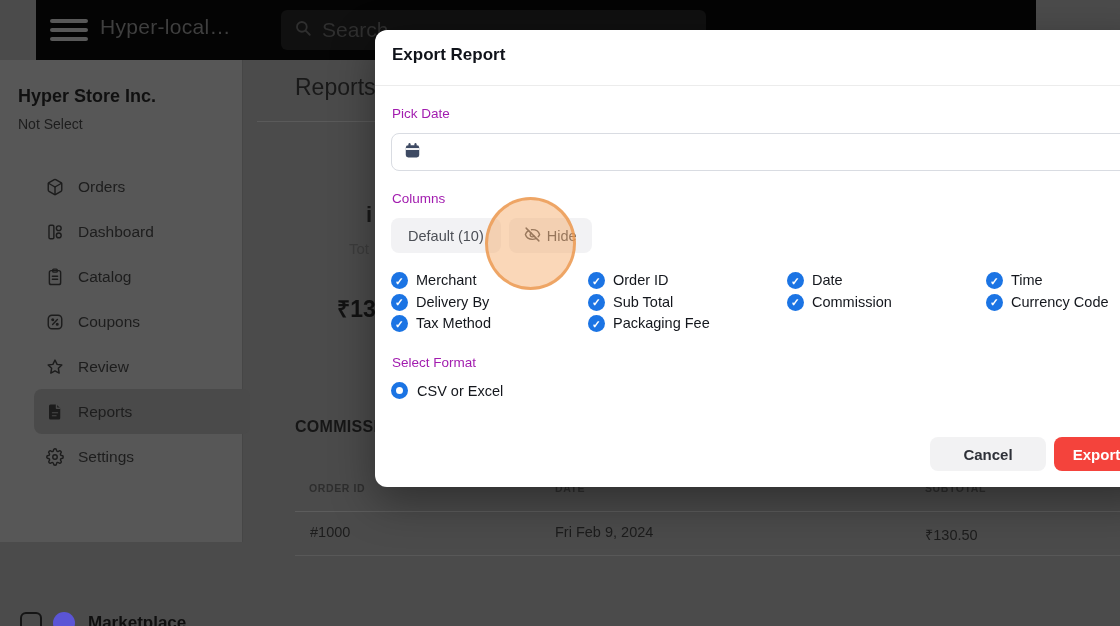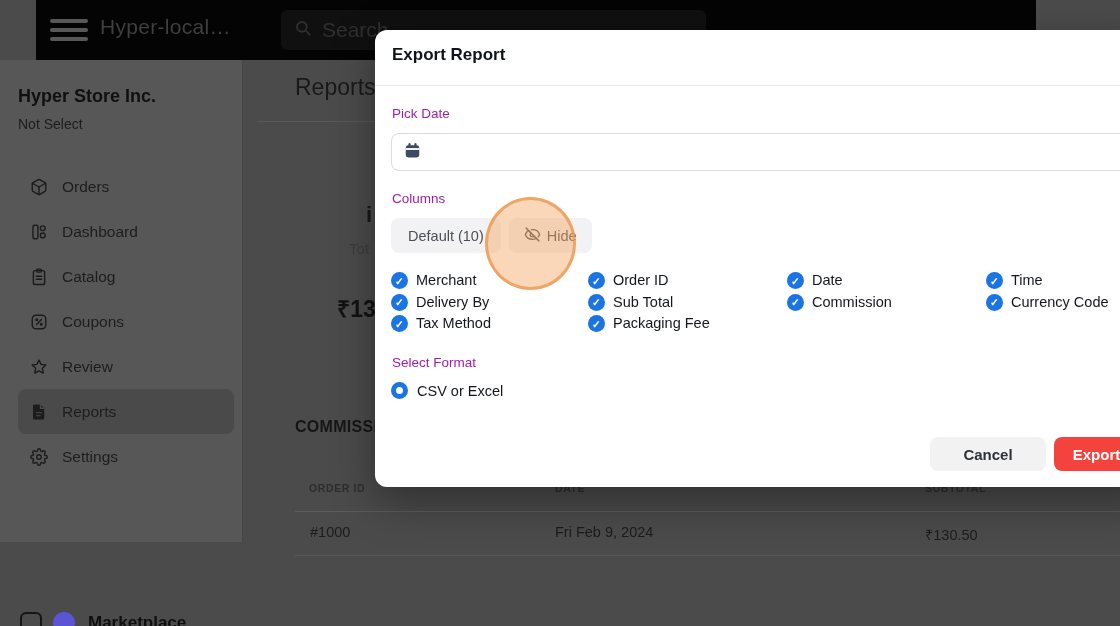--- a/index.html
+++ b/index.html
@@ -19,21 +19,21 @@
   .searchbox svg { flex:none; }
   .searchbox input { background:transparent; border:none; outline:none; width:100%;
                      font-size:21px; color:#0ea5e9; font-family:inherit; }
   .searchbox input::placeholder { color:#2f2f2f; opacity:1; }
 
   
   .sidebar { position:absolute; left:0; top:60px; width:243px; height:482px;
              background:#575757; border-right:1px solid #464646; }
   .store-name { position:absolute; left:18px; top:26px; font-size:18px; font-weight:600; color:#101010; }
   .store-status { position:absolute; left:18px; top:56px; font-size:14px; color:#1d1d1d; }
-  .nav { position:absolute; left:0; top:104px; width:100%;padding-left:10px; }
+  .nav { position:absolute; left:16px; top:104px; width:100%;padding-left:10px; }
   .nav-item { height:45px; display:flex; align-items:center; gap:14px; padding-left:20px;
               cursor:pointer; color:#1d1d1d; }
   .nav-item.active { background:#4a4a4a; border-radius:8px; margin:0 8px; padding-left:12px; }
   .nav-icon { width:18px; height:18px; flex:none; display:flex; }
   .nav-icon svg { width:18px; height:18px; stroke:#1c1c1c; fill:none; stroke-width:1.9;
                   stroke-linecap:round; stroke-linejoin:round; }
   .nav-icon svg .fil { fill:#1c1c1c; stroke:none; }
   .nav-label { font-size:15.5px; font-weight:500; }
   .sidebar-footer { position:absolute; left:20px; top:552px; display:flex; align-items:center;
                     gap:7px; cursor:pointer; }

